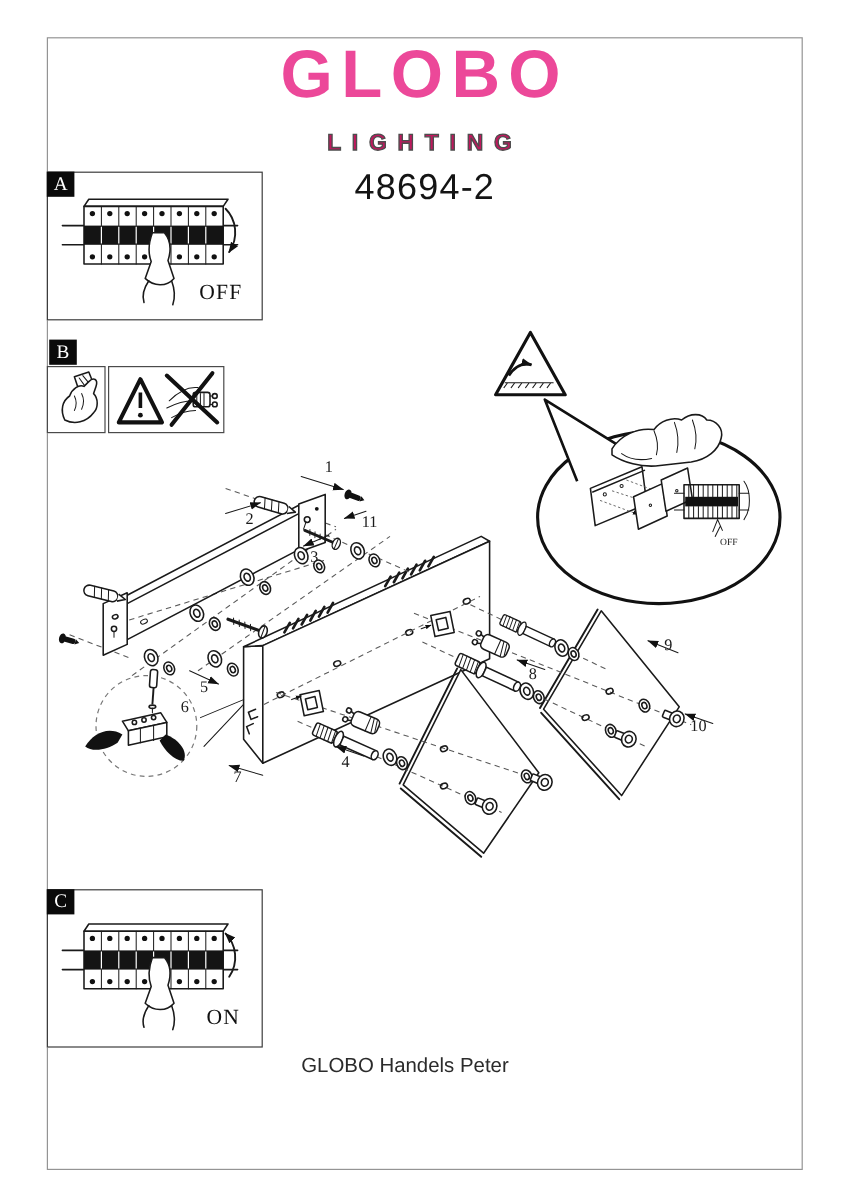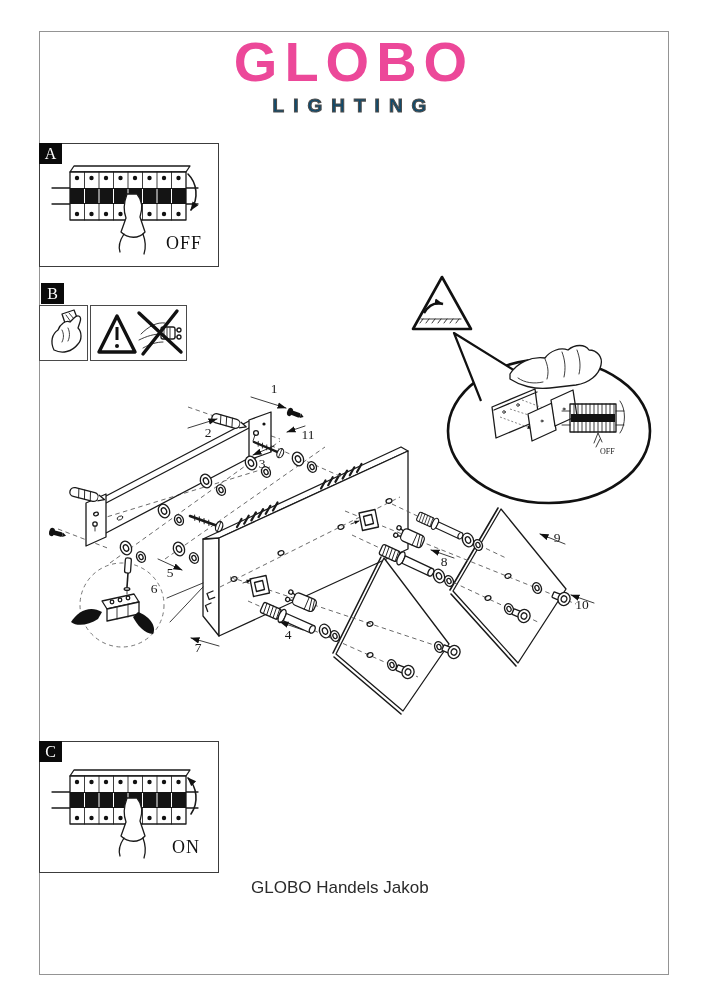--- a/index.html
+++ b/index.html
@@ -2,21 +2,21 @@
 <html><head>
 <meta charset="utf-8">
 <style>
   html,body{margin:0;padding:0;background:#fff;}
   body{position:relative;width:707px;height:1000px;font-family:"Liberation Sans",sans-serif;overflow:hidden;}
   .sheet{position:absolute;left:39px;top:31px;width:628px;height:942px;border:1px solid #949494;background:#fff;}
   .abs{position:absolute;}
   
   .logo{left:0;top:2px;width:628px;text-align:center;}
   .logo-main{font-size:56px;font-weight:800;letter-spacing:7px;color:#ec4899;line-height:1.0;font-family:"Liberation Sans",sans-serif;}
-  .logo-sub{font-size:19px;font-weight:700;letter-spacing:9px;color:#0c4a6e;-webkit-text-stroke:1.1px #4d4d4d;margin-top:5px;}
+  .logo-sub{font-size:19px;font-weight:700;letter-spacing:9px;color:#be185d;-webkit-text-stroke:1.1px #4d4d4d;margin-top:19px;}
   .model{left:0;top:108px;width:628px;text-align:center;font-size:30px;letter-spacing:1px;color:#141414;}
   
   .step-box{border:1px solid #3c3c3c;background:#fff;}
   .step-label{position:absolute;left:-1px;top:-1px;width:23px;height:21px;background:#0a0a0a;color:#fff;
     font-family:"Liberation Serif",serif;font-size:16px;text-align:center;line-height:21px;}
   .lone-label{width:23px;height:21px;background:#0a0a0a;color:#fff;font-family:"Liberation Serif",serif;
     font-size:16px;text-align:center;line-height:21px;}
   .icon-row{display:flex;gap:2px;}
   .icon-box{border:1px solid #4a4a4a;background:#fff;}
   
@@ -35,20 +35,21 @@
 </head>
 <body>
 
 <div class="sheet">
 
   <div class="abs logo">
     <div class="logo-main">GLOBO</div>
     <div class="logo-sub">LIGHTING</div>
   </div>
 
+  <div class="abs model">48694-2</div>
 
   <div class="abs step-box" style="left:-1px;top:111px;width:178px;height:122px;">
     <div class="step-label">A</div>
     <svg width="178" height="122" viewBox="0 0 178 122">
       <defs>
           <marker id="pa-ah" markerUnits="userSpaceOnUse" markerWidth="10" markerHeight="9" refX="8" refY="4" orient="auto">
             <path d="M0,0.5 L9,4 L0,7.5 Z" fill="#111"></path>
           </marker>
         </defs>
       <g>
@@ -426,16 +427,16 @@
           <path class="sw" d="M87,50 C84,58 83,66 86,74 L81,88 C88,95 99,95 105,88 L100,73 C103,64 102,56 97,50 Z"></path>
           <path class="s" d="M84,90 C80,96 78,102 80,108 M103,90 C106,98 106,104 104,110"></path>
         </g>
         <path class="s" style="stroke-width:1.6" d="M151,66 C159,54 157,39 148,30" marker-end="url(#pc-ah)"></path>
         <text x="132" y="105" class="onoff">ON</text>
       </g>
     </svg>
   </div>
 
   <div class="abs footer">
-    <div>GLOBO Handels Jakob</div>
+    <div>GLOBO Handels Peter</div>
   </div>
 
 </div>
 
 </body></html>

